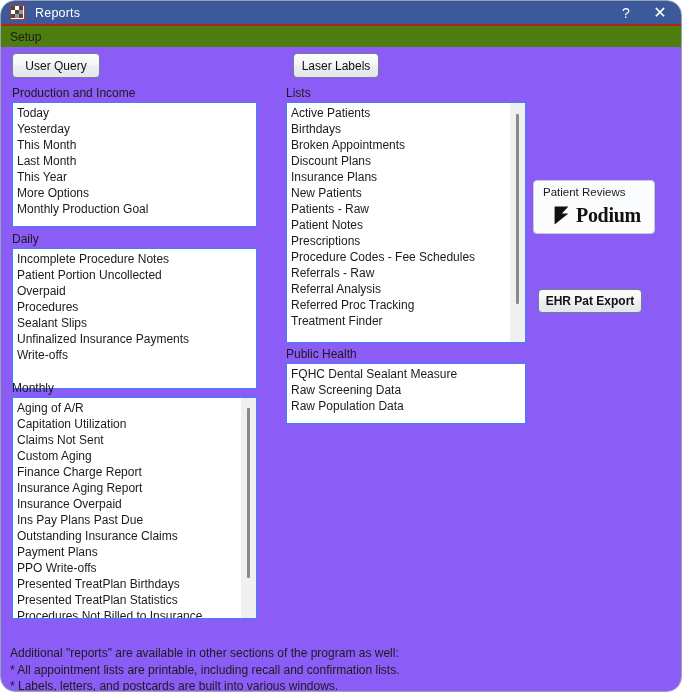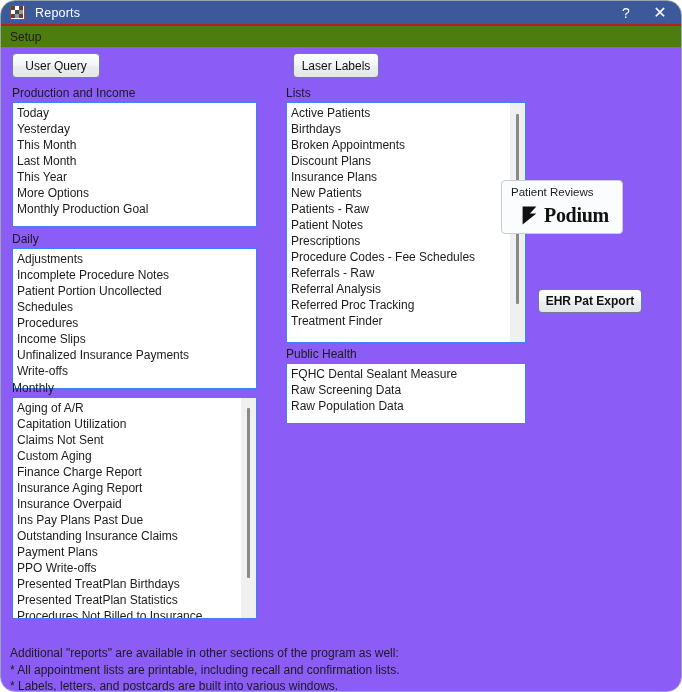--- a/index.html
+++ b/index.html
@@ -249,26 +249,25 @@
           <div class="item">Last Month</div>
           <div class="item">This Year</div>
           <div class="item">More Options</div>
           <div class="item">Monthly Production Goal</div>
         </div>
     </div>
 
     <div class="group-label" style="left:11px; top:185px;">Daily</div>
     <div class="listbox" id="lb-daily" style="left:11px; top:201px; width:245px; height:141px;">
       <div class="items" id="items-daily">
-          <div class="item">Adjustments</div>
           <div class="item">Incomplete Procedure Notes</div>
           <div class="item">Patient Portion Uncollected</div>
-          <div class="item">Schedules</div>
+          <div class="item">Overpaid</div>
           <div class="item">Procedures</div>
-          <div class="item">Income Slips</div>
+          <div class="item">Sealant Slips</div>
           <div class="item">Unfinalized Insurance Payments</div>
           <div class="item">Write-offs</div>
         </div>
     </div>
 
     <div class="group-label" style="left:11px; top:334px;">Monthly</div>
     <div class="listbox" id="lb-monthly" style="left:11px; top:350px; width:245px; height:222px;">
       <div class="items" id="items-monthly">
           <div class="item">Aging of A/R</div>
           <div class="item">Capitation Utilization</div>
@@ -315,21 +314,21 @@
 
     <div class="group-label" style="left:285px; top:300px;">Public Health</div>
     <div class="listbox" id="lb-public-health" style="left:285px; top:316px; width:240px; height:61px;">
       <div class="items" id="items-public-health">
           <div class="item">FQHC Dental Sealant Measure</div>
           <div class="item">Raw Screening Data</div>
           <div class="item">Raw Population Data</div>
         </div>
     </div>
 
-    <div id="podium-panel" style="left:500px; top:133px; width:122px; height:54px;padding-left:28px;">
+    <div id="podium-panel" style="left:532px; top:133px; width:122px; height:54px;padding-left:28px;">
       <div id="podium-label">Patient Reviews</div>
       <div id="podium-logo">
         <svg id="podium-mark" viewBox="0 0 15 19">
           <path d="M0.6 0.6 H14.4 L7.9 7.4 L14.4 7.4 L0.6 18.4 Z" fill="#111111"></path>
         </svg>
         <div id="podium-word">Podium</div>
       </div>
     </div>
 
     <div class="btn" id="btn-ehr" style="left:537px; top:242px; width:104px; height:24px;font-weight:bold;">EHR Pat Export</div>

